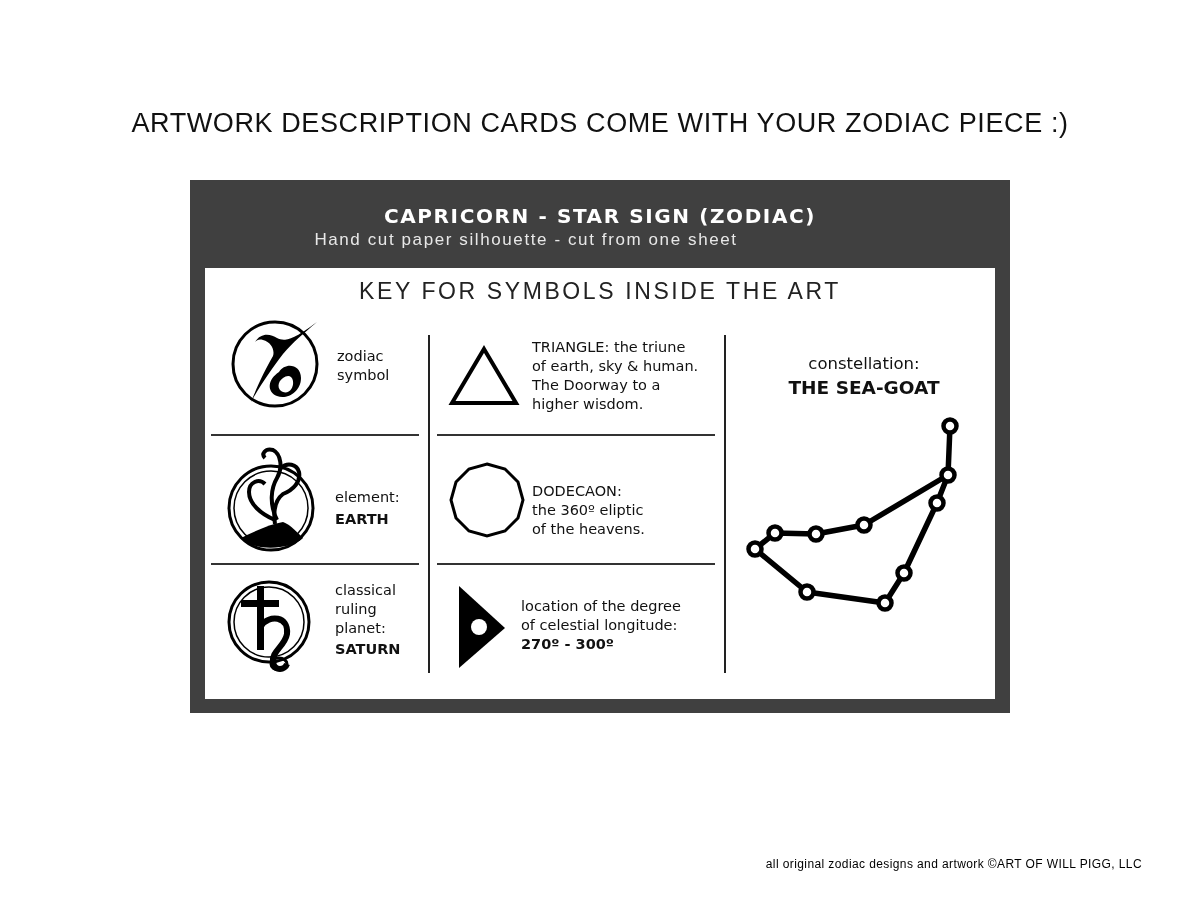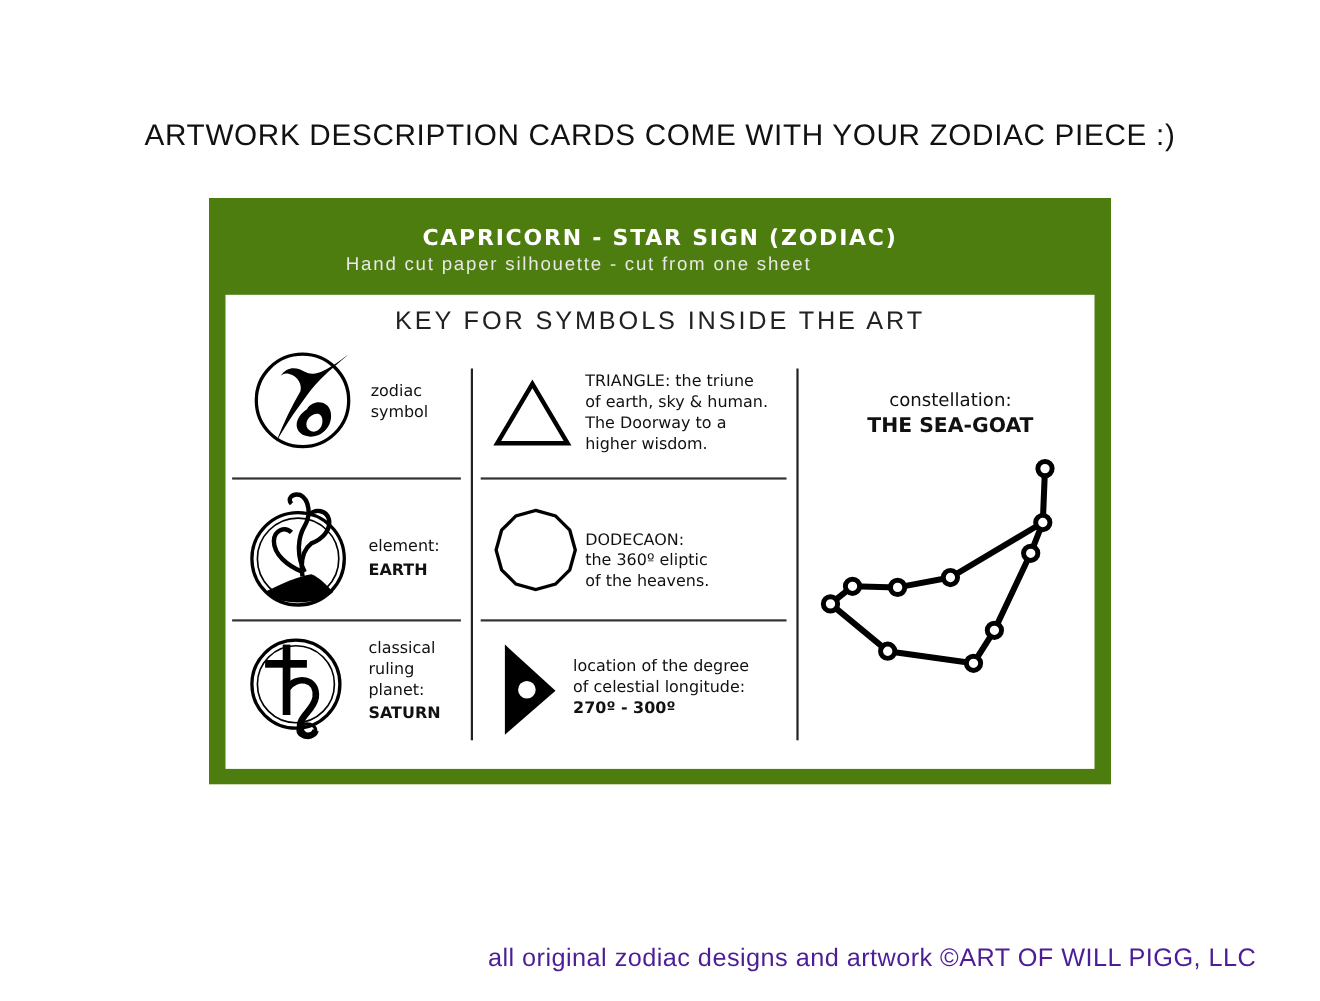--- a/index.html
+++ b/index.html
@@ -7,21 +7,21 @@
       width: 1200px; height: 910px; background: #ffffff; position: relative;
       overflow: hidden; font-family: "DejaVu Sans", sans-serif; color: #111;
     }
     .abs { position: absolute; }
     #headline {
       left: 0; width: 1200px; top: 108px; text-align: center;
       font-family: "Liberation Sans", sans-serif; font-size: 27px; letter-spacing: 0.6px;
       color: #111; font-weight: normal;
     }
     #card {
-      left: 190px; top: 180px; width: 820px; height: 533px; background: #4d7c0f;
+      left: 190px; top: 180px; width: 820px; height: 533px; background: #404040;
     }
     #card-title {
       left: 0; width: 820px; top: 24px; text-align: center; color: #fff;
       font-family: "DejaVu Sans", sans-serif; font-weight: bold; font-size: 20px; letter-spacing: 1.6px;
     }
     #card-subtitle {
       left: 0; width: 672px; top: 50px; text-align: center; color: #e8e8e8;
       font-family: "Liberation Sans", sans-serif; font-size: 17px; letter-spacing: 1.6px;
     }
     #card-inner {
@@ -34,21 +34,21 @@
     .vline { background: #222; width: 1.5px; }
     .hline { background: #333; height: 1.5px; }
     .label {
       font-family: "DejaVu Sans", sans-serif; font-size: 14.5px; line-height: 19px; color: #111;
     }
     .label b { font-weight: bold; }
     .big-label { font-size: 16.5px; line-height: 24px; text-align: center; }
     svg { position: absolute; overflow: visible; }
     #footer {
       right: 58px; top: 857px; font-family: "Liberation Sans", sans-serif;
-      font-size: 23px; color: #4c1d95; letter-spacing: 0.4px;
+      font-size: 12px; color: #000000; letter-spacing: 0.4px;
     }
   </style>
 </head>
 <body>
 
 <div id="headline" class="abs">ARTWORK DESCRIPTION CARDS COME WITH YOUR ZODIAC PIECE :)</div>
 
 <div id="card" class="abs">
   <div id="card-title" class="abs">CAPRICORN - STAR SIGN (ZODIAC)</div>
   <div id="card-subtitle" class="abs">Hand cut paper silhouette - cut from one sheet</div>

